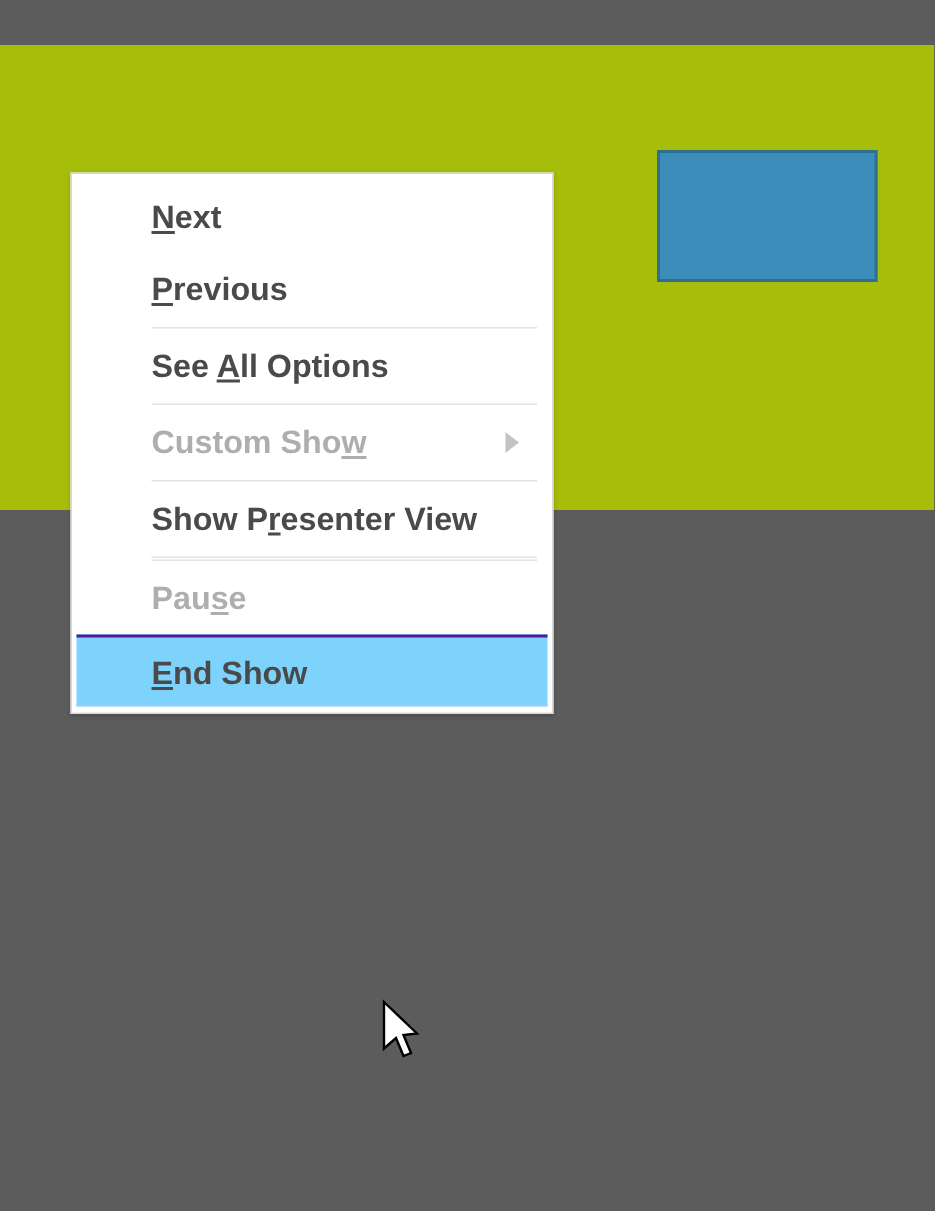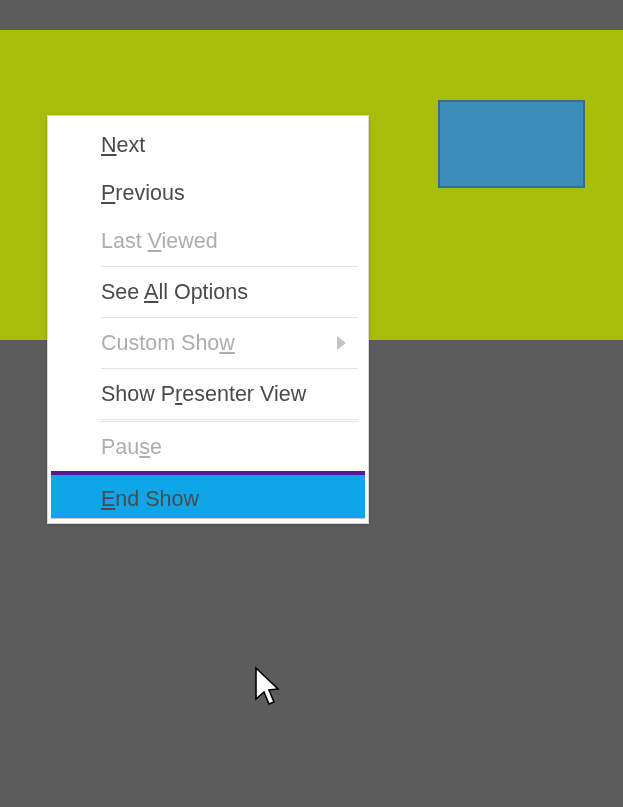--- a/index.html
+++ b/index.html
@@ -57,31 +57,32 @@
   .menu-item {
     position: relative;
     height: 48px;
     line-height: 48px;
     padding-left: 53px;
     padding-right: 14px;
     font-size: 21.5px;
     color: #4a4a4a;
     white-space: nowrap;
     box-sizing: border-box;
+    font-weight: bold;
   }
 
   .menu-item.disabled {
     color: #aeaeae;
   }
 
   .menu-item.selected {
-    background: #0ea5e9;
+    background: #7dd3fc;
     margin: 0 3px;
     padding-left: 50px;
-    border-top: 4px solid #4c1d95;
+    border-top: 2px solid #4c1d95;
     border-bottom: 1px solid #c6c6c6;
   }
 
   .menu-item .accel {
     text-decoration: underline;
   }
 
   .submenu-arrow {
     position: absolute;
     right: 22px;
@@ -121,21 +122,20 @@
 
   <div id="slide-area">
     <div id="media-placeholder">
       
     </div>
   </div>
 
   <div id="context-menu">
       <div class="menu-item"><span><span></span><span class="accel">N</span><span>ext</span></span></div>
       <div class="menu-item"><span><span></span><span class="accel">P</span><span>revious</span></span></div>
-      <div class="menu-item disabled"><span><span>Last </span><span class="accel">V</span><span>iewed</span></span></div>
       <div class="separator"></div>
       <div class="menu-item"><span><span>See </span><span class="accel">A</span><span>ll Options</span></span></div>
       <div class="separator"></div>
       <div class="menu-item disabled"><span><span>Custom Sho</span><span class="accel">w</span><span></span></span><span class="submenu-arrow"></span></div>
       <div class="separator"></div>
       <div class="menu-item"><span><span>Show P</span><span class="accel">r</span><span>esenter View</span></span></div>
       <div class="separator"></div>
       <div class="separator"></div>
       <div class="menu-item disabled"><span><span>Pau</span><span class="accel">s</span><span>e</span></span></div>
       <div class="menu-item selected"><span><span></span><span class="accel">E</span><span>nd Show</span></span></div>

